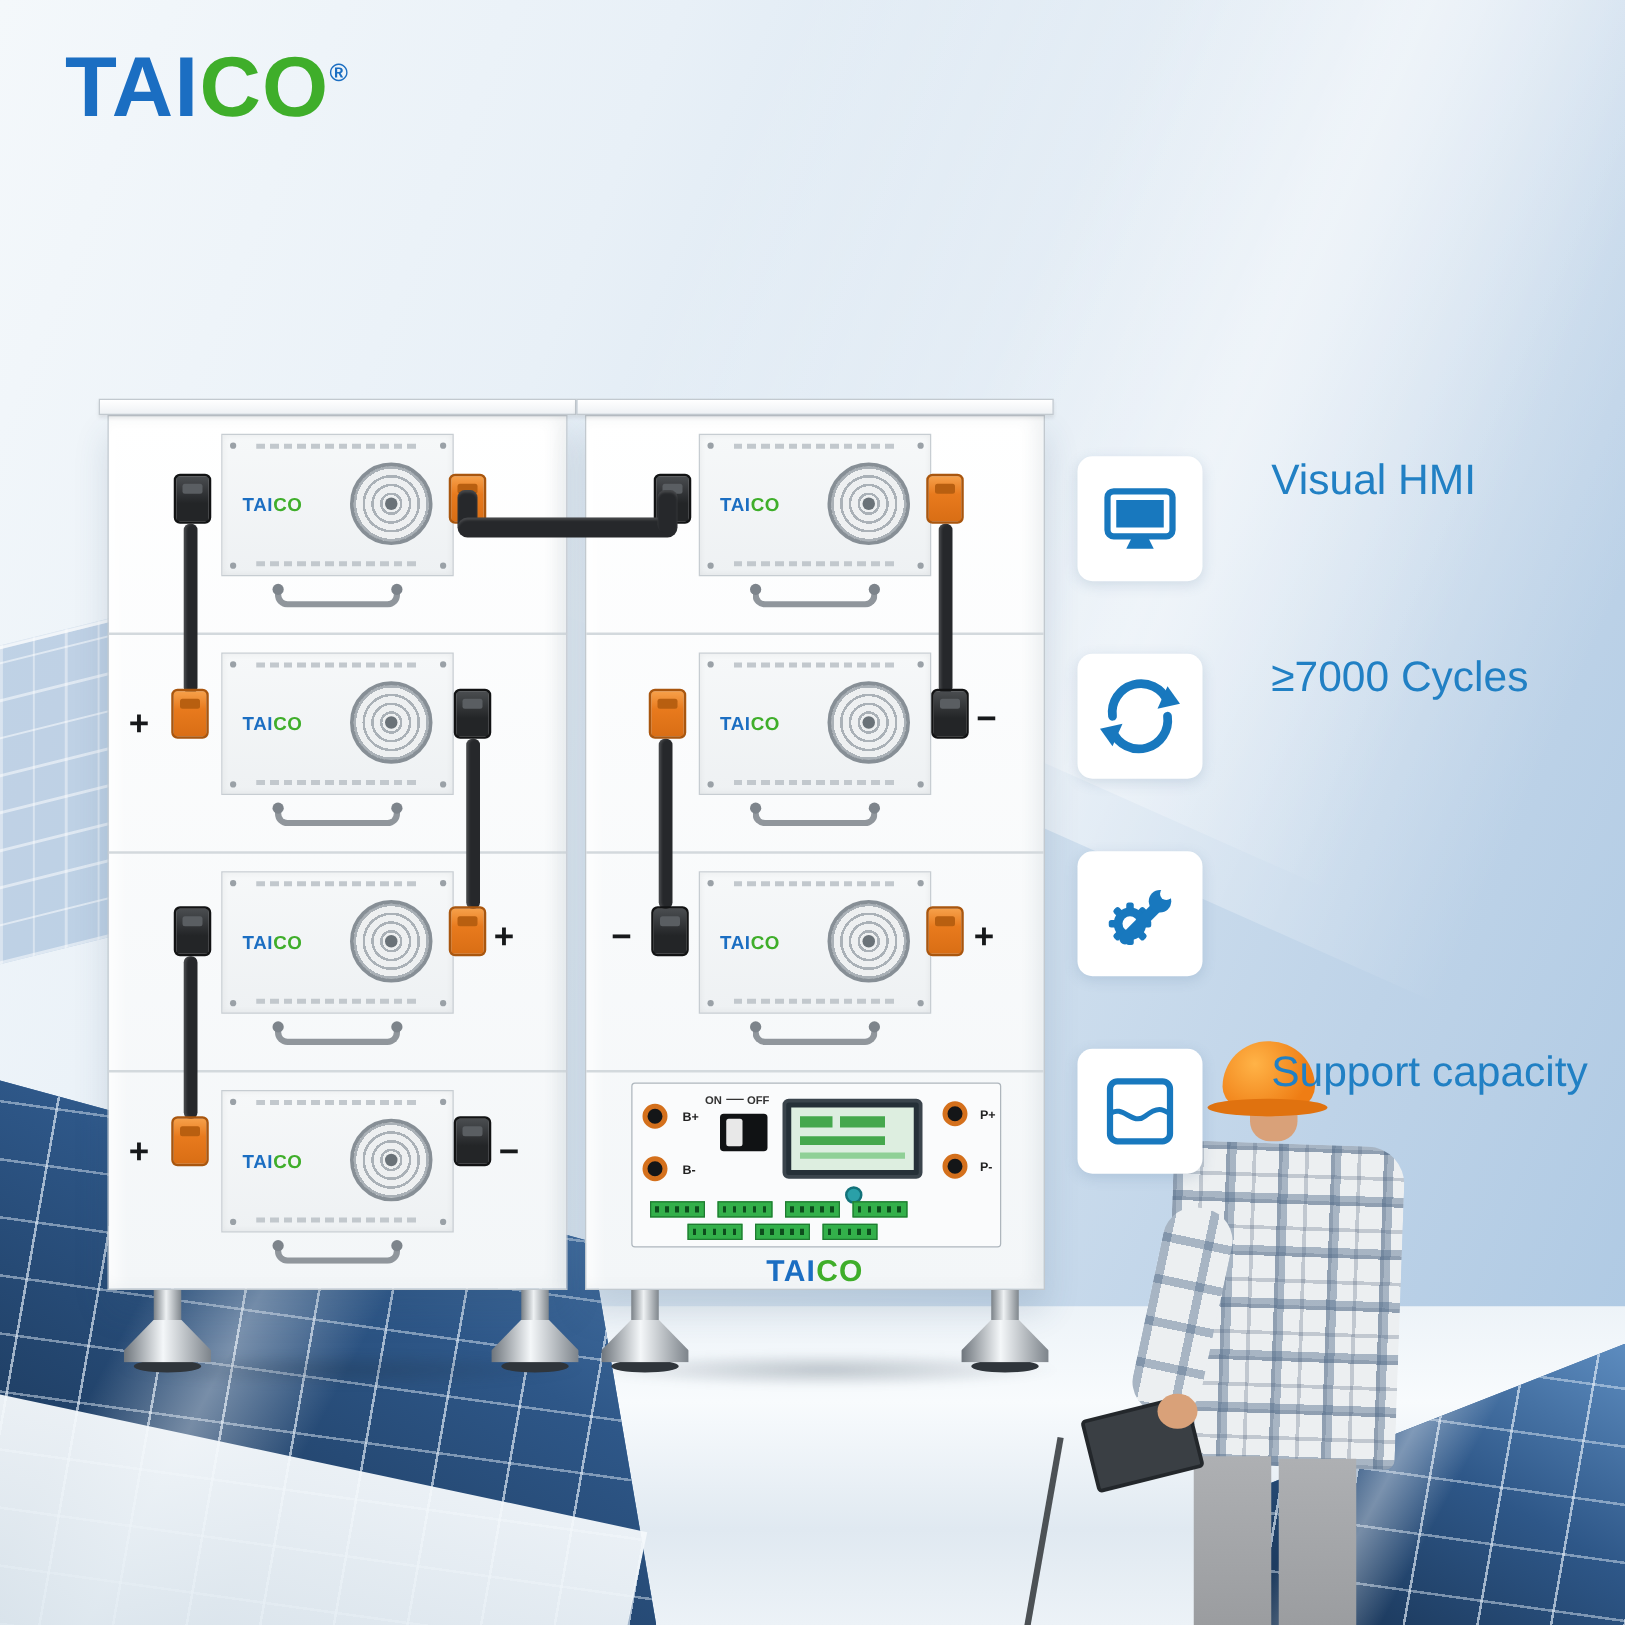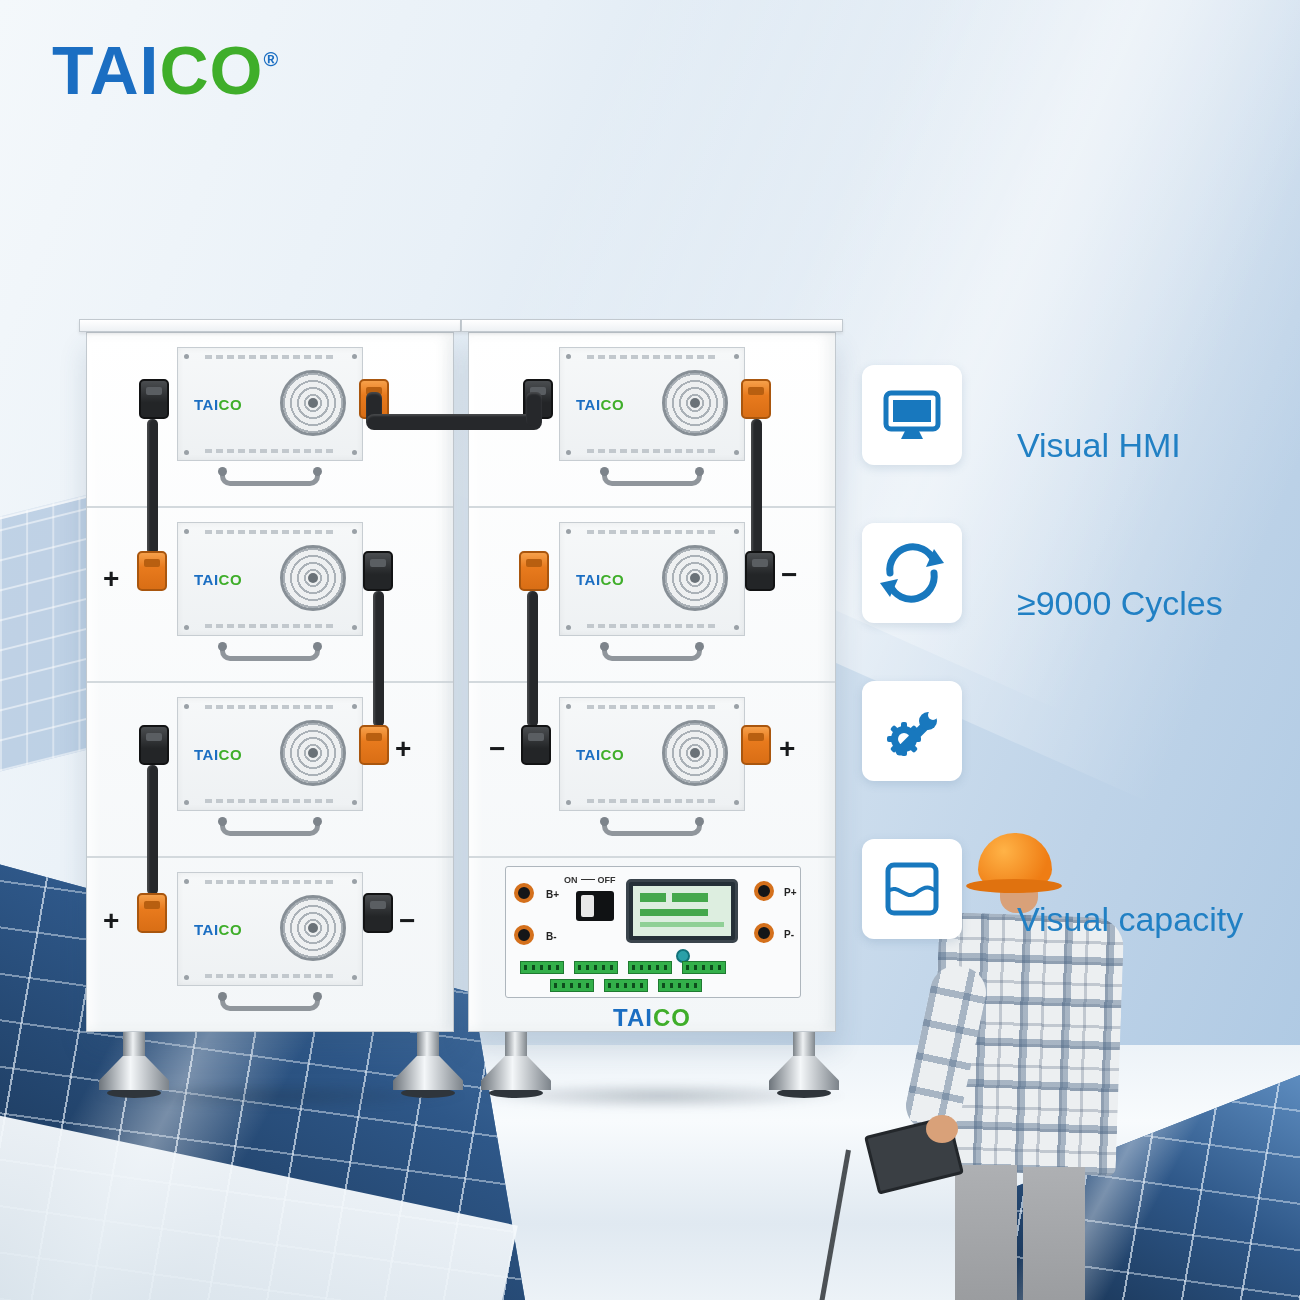--- a/index.html
+++ b/index.html
@@ -130,21 +130,21 @@
 
   
   .foot { position:absolute; width:76px; display:flex; flex-direction:column; align-items:center; z-index:2; }
   .stem { width:22px; height:24px; background:linear-gradient(90deg,#7a8187,#eef1f3 45%,#80878d); }
   .cone { width:70px; height:34px; clip-path:polygon(34% 0,66% 0,100% 72%,100% 100%,0 100%,0 72%);
     background:linear-gradient(90deg,#6d747b,#f4f7f9 45%,#7c838a); }
   .base { width:54px; height:10px; background:#2f353b; border-radius:50%; margin-top:-2px; }
 
   
   .features { position:absolute; left:862px; top:365px; z-index:6; display:flex; flex-direction:column; gap:58px; }
-  .feature { display:flex; align-items:flex-end; }
+  .feature { display:flex; align-items:flex-start; }
   .tile { width:100px; height:100px; background:#ffffff; border-radius:12px; flex:0 0 auto;
     box-shadow:0 3px 10px rgba(70,110,150,.18); display:flex; align-items:center; justify-content:center;
     color:#1878be; }
   .tile svg { width:64px; height:64px; }
   .feature-label { margin-left:55px; font-size:34px; color:#2180c4; white-space:nowrap; }
 
   
   .worker { position:absolute; left:860px; top:815px; width:440px; height:485px; z-index:5; }
   .helmet { position:absolute; left:118px; top:18px; width:74px; height:60px;
     background:radial-gradient(circle at 35% 30%, #ffb347, #ef7d14 70%);
@@ -377,21 +377,21 @@
     </div>
     <div class="feature">
       <div class="tile">
         <svg viewBox="0 0 64 64" fill="none" stroke="currentColor" stroke-width="7" stroke-linecap="round">
           <path d="M10 32 A 23 23 0 0 1 54 20"></path>
           <path d="M54 32 A 23 23 0 0 1 10 44"></path>
           <polygon points="54,8 64,22 46,26" fill="currentColor" stroke="none"></polygon>
           <polygon points="10,56 0,42 18,38" fill="currentColor" stroke="none"></polygon>
         </svg>
       </div>
-      <div class="feature-label">≥9000 Cycles</div>
+      <div class="feature-label">≥7000 Cycles</div>
     </div>
     <div class="feature">
       <div class="tile">
         <svg viewBox="0 0 64 64">
           <g fill="currentColor">
             <rect x="21" y="23" width="6" height="8" rx="2" transform="rotate(0 24 40)"></rect>
             <rect x="21" y="23" width="6" height="8" rx="2" transform="rotate(45 24 40)"></rect>
             <rect x="21" y="23" width="6" height="8" rx="2" transform="rotate(90 24 40)"></rect>
             <rect x="21" y="23" width="6" height="8" rx="2" transform="rotate(135 24 40)"></rect>
             <rect x="21" y="23" width="6" height="8" rx="2" transform="rotate(180 24 40)"></rect>
@@ -407,21 +407,21 @@
         </svg>
       </div>
     </div>
     <div class="feature">
       <div class="tile">
         <svg viewBox="0 0 64 64" fill="none" stroke="currentColor">
           <rect x="8" y="8" width="48" height="48" rx="6" stroke-width="5"></rect>
           <path d="M8 34 C 18 26, 26 44, 36 36 S 50 30, 56 34" stroke-width="4"></path>
         </svg>
       </div>
-      <div class="feature-label">Visual capacity</div>
+      <div class="feature-label">Support capacity</div>
     </div>
   </div>
 
   <div class="worker">
     <div class="helmet"></div>
     <div class="brim"></div>
     <div class="head"></div>
     <div class="torso"></div>
     <div class="arm"></div>
     <div class="hand"></div>

